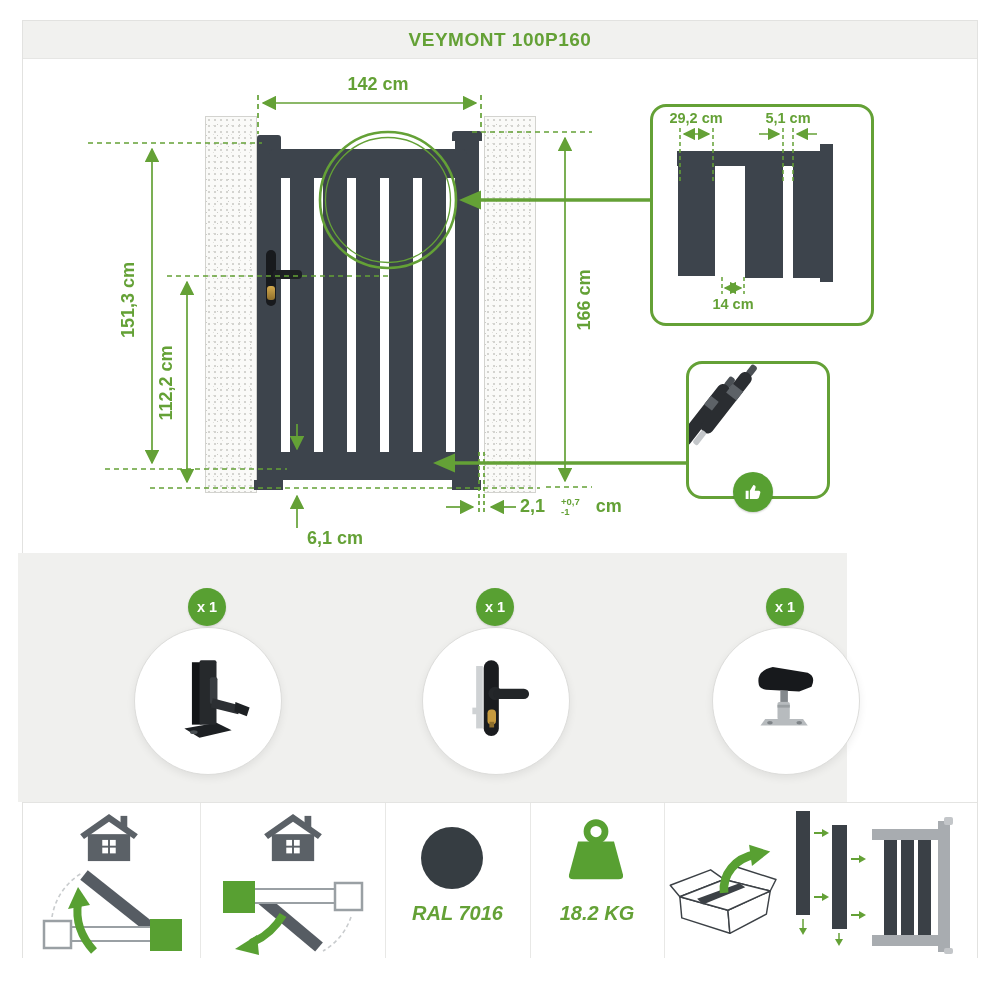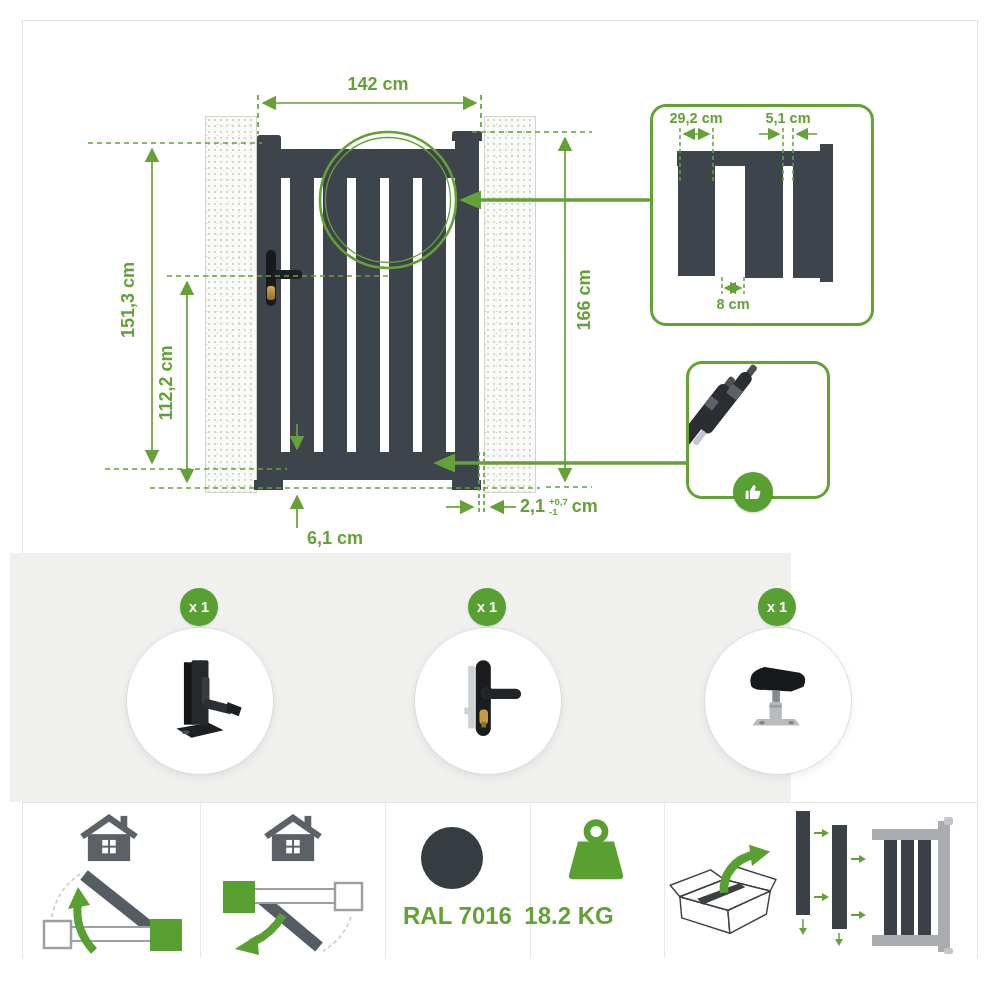--- a/index.html
+++ b/index.html
@@ -38,50 +38,53 @@
   .slat{top:178px;width:24px;height:278px;}
   .botrail{left:281px;top:452px;width:174px;height:28px;}
   .foot{width:29px;height:10px;top:480px;}
   .handle-plate{left:266px;top:250px;width:10px;height:56px;background:#181a1d;border-radius:5px;}
   .handle-lever{left:273px;top:270px;width:29px;height:9px;background:#1d2023;border-radius:4px;}
   .handle-cyl{left:267px;top:286px;width:8px;height:14px;background:linear-gradient(#d3a94d,#8f6f2c);border-radius:3px;}
   
   .dimtext{color:var(--green);font-weight:bold;font-size:18px;white-space:nowrap;}
   .center{display:flex;align-items:center;justify-content:center;}
   .vlabel{width:120px;height:20px;transform:rotate(-90deg);}
-  .tol{display:inline-flex;flex-direction:column;justify-content:center;font-size:9.5px;line-height:1.05;margin:0 4px;}
+  .tol{display:inline-flex;flex-direction:column;justify-content:center;font-size:9.5px;line-height:1.05;margin:0 16px;}
   .insetbox{border:3px solid var(--green);border-radius:16px;background:#fff;}
   .inset1{left:650px;top:104px;width:218px;height:216px;}
   .inset2{left:686px;top:361px;width:138px;height:132px;}
   .inset-label{font-size:14.5px;}
   .badge{width:38px;height:38px;border-radius:50%;background:var(--accent);color:#fff;
          font-size:14.5px;font-weight:bold;display:flex;align-items:center;justify-content:center;
          box-shadow:0 1px 2px rgba(0,0,0,.15);}
   .thumb-badge{left:733px;top:472px;width:40px;height:40px;border-radius:50%;background:var(--accent);
          display:flex;align-items:center;justify-content:center;box-shadow:0 1px 2px rgba(0,0,0,.2);}
   
-  .parts-band{left:10px;top:553px;width:781px;height:249px;background:var(--gray-band);}
+  .parts-band{left:18px;top:553px;width:781px;height:249px;background:var(--gray-band);padding-left:48px;}
   .part-circle{width:146px;height:146px;border-radius:50%;background:#fff;border:1px solid #dddddb;
                box-shadow:0 3px 8px rgba(0,0,0,.07);display:flex;align-items:center;justify-content:center;}
   
   .icons-band{left:23px;top:802px;width:954px;height:155px;background:#fff;border-top:1px solid #e4e4e2;}
   .cell{position:absolute;top:0;height:155px;border-left:1px solid #e8e8e6;}
   .cell:first-child{border-left:none;}
-  .spec-label{color:var(--green);font-weight:bold;font-size:24px;}
+  .spec-label{color:var(--green);font-weight:bold;font-size:20px;font-style:italic;}
   .ral-circle{width:62px;height:62px;border-radius:50%;background:var(--ral);}
   .overlay{position:absolute;left:0;top:0;width:1000px;height:981px;pointer-events:none;}
   svg{display:block;}
 </style>
 </head>
 <body>
 
 <div class="page">
 
   <div class="abs frame"></div>
 
+  <div class="abs header">
+    <div class="title">VEYMONT 100P160</div>
+  </div>
 
   <div class="abs pillar pillar-left"></div>
   <div class="abs pillar pillar-right"></div>
 
   <div class="abs dark stile-l"></div>
   <div class="abs dark cap-r"></div>
   <div class="abs dark stile-r"></div>
   <div class="abs dark toprail"></div>
   <div class="abs dark slat" style="left:290px"></div>
   <div class="abs dark slat" style="left:323px"></div>
@@ -96,21 +99,21 @@
   <div class="abs handle-cyl"></div>
 
   <div class="abs insetbox inset1"></div>
   <div class="abs dark" style="left:677px;top:151px;width:146px;height:15px"></div>
   <div class="abs dark" style="left:820px;top:144px;width:13px;height:138px"></div>
   <div class="abs dark" style="left:678px;top:166px;width:37px;height:110px"></div>
   <div class="abs dark" style="left:745px;top:166px;width:38px;height:112px"></div>
   <div class="abs dark" style="left:793px;top:166px;width:27px;height:112px"></div>
   <div class="abs dimtext inset-label center" style="left:659px;top:110px;width:74px">29,2 cm</div>
   <div class="abs dimtext inset-label center" style="left:751px;top:110px;width:74px">5,1 cm</div>
-  <div class="abs dimtext inset-label center" style="left:696px;top:296px;width:74px">8 cm</div>
+  <div class="abs dimtext inset-label center" style="left:696px;top:296px;width:74px">14 cm</div>
 
   <div class="abs insetbox inset2">
     <svg width="132" height="120" viewBox="0 0 132 120">
       <g transform="translate(4,8) rotate(38 30 18)">
         <rect x="27" y="2" width="7" height="12" rx="3" fill="#4a4f54"></rect>
         <rect x="24" y="12" width="13" height="74" rx="6" fill="#2a2d31"></rect>
         <rect x="24" y="30" width="13" height="11" fill="#5d6267"></rect>
         <rect x="28" y="85" width="6" height="16" rx="2" fill="#c3c6c9"></rect>
       </g>
       <g transform="translate(26,-4) rotate(38 30 18)">
@@ -227,21 +230,21 @@
       <polygon points="20,84 42,70 44,90" fill="#58a032"></polygon>
     </svg>
 
     <div class="abs ral-circle" style="left:398px;top:24px"></div>
     <div class="abs spec-label center" style="left:362px;top:99px;width:145px">RAL 7016</div>
 
     <svg class="abs" style="left:537px;top:14px" width="72" height="76" viewBox="0 0 80 84">
       <circle cx="40" cy="16" r="10" fill="none" stroke="#58a032" stroke-width="7.5"></circle>
       <path d="M20,27 L60,27 L70,64 Q71,69 65,69 L15,69 Q9,69 10,64 Z" fill="#58a032"></path>
     </svg>
-    <div class="abs spec-label center" style="left:479px;top:99px;width:134px">18.2 KG</div>
+    <div class="abs spec-label center" style="left:507px;top:99px;width:134px">18.2 KG</div>
 
     <svg class="abs" style="left:645px;top:38px" width="116" height="100" viewBox="0 0 120 104">
       <g fill="#fff" stroke="#3c4146" stroke-width="1.5" stroke-linejoin="round">
         <polygon points="12,58 2,46 44,30 58,40"></polygon>
         <polygon points="58,40 68,26 112,40 106,52"></polygon>
         <polygon points="12,58 14,80 64,96 62,72"></polygon>
         <polygon points="106,52 102,76 64,96 62,72"></polygon>
         <polygon points="12,58 58,40 106,52 62,72"></polygon>
       </g>
       <polygon points="30,60 74,44 80,48 36,66" fill="#3c4146"></polygon>

